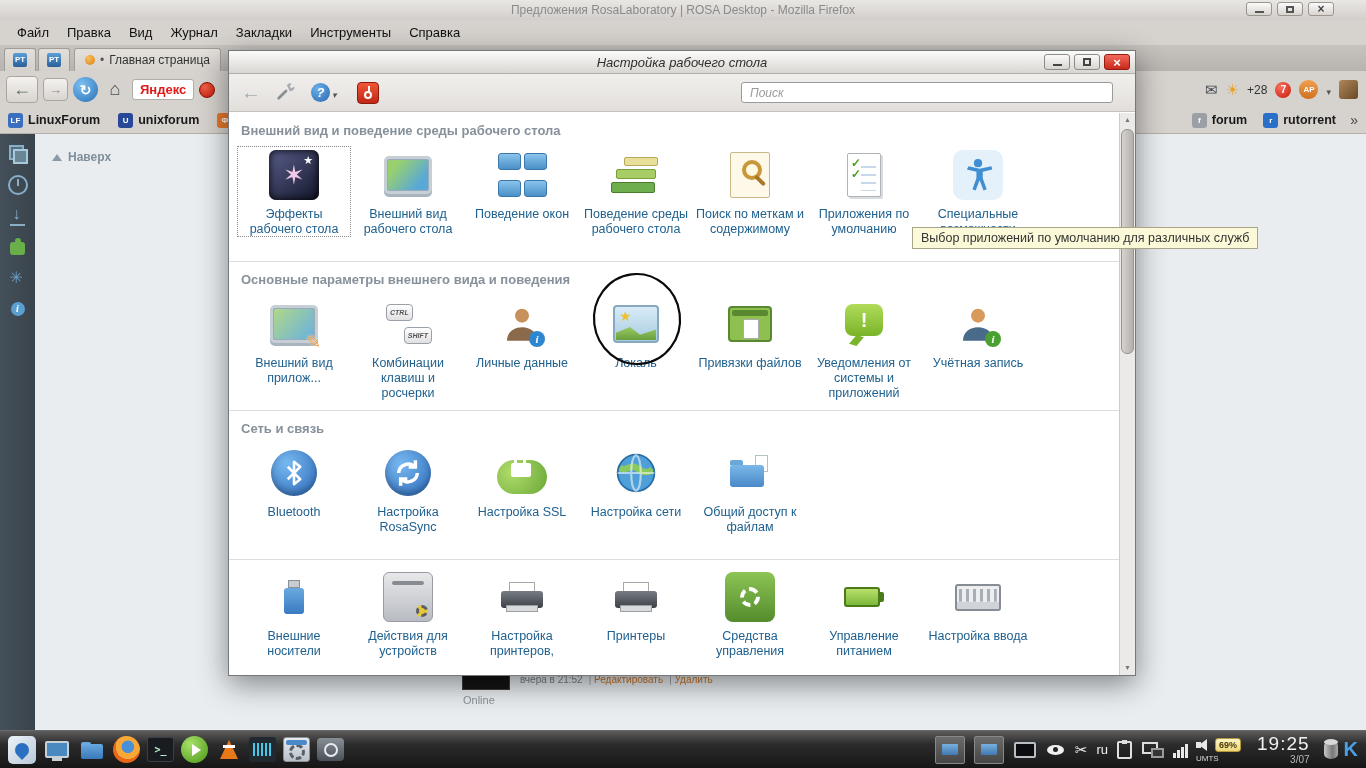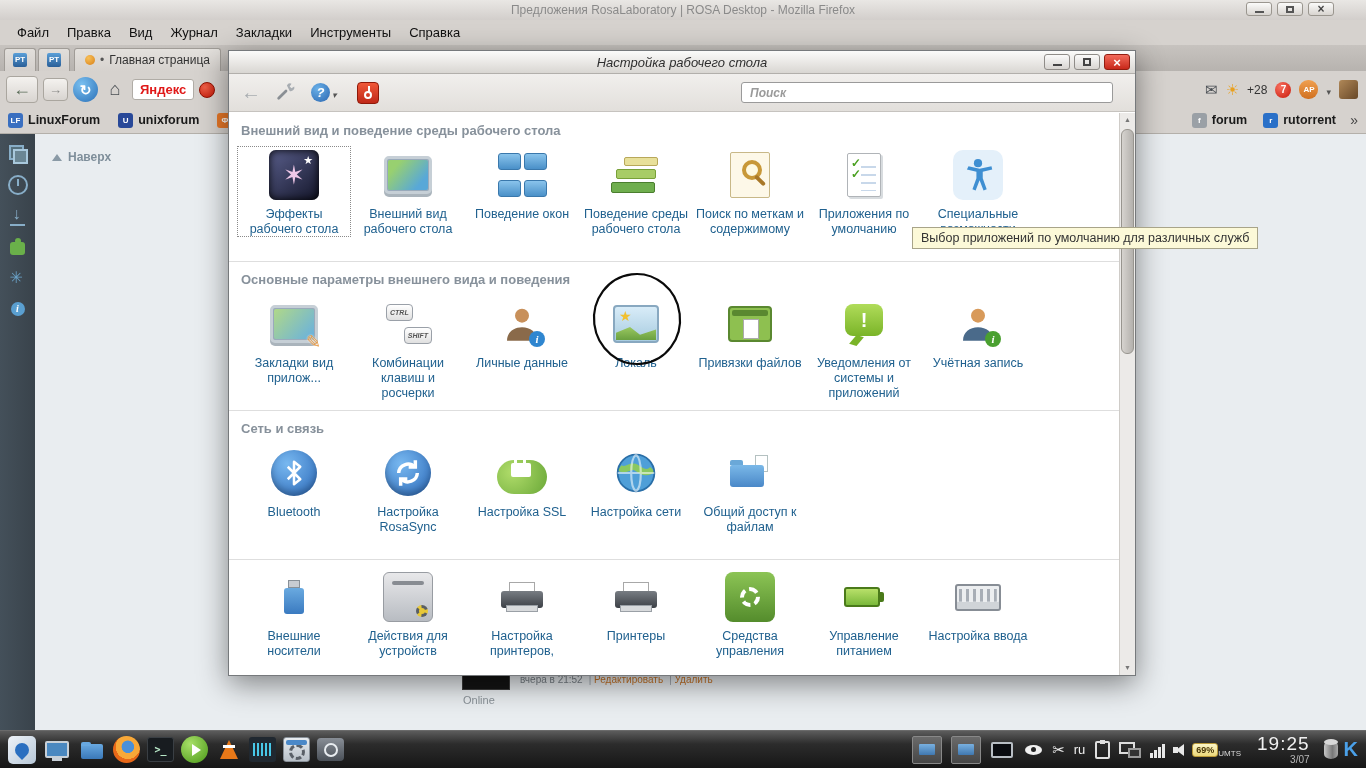--- a/index.html
+++ b/index.html
@@ -82,21 +82,21 @@
   .db-close::before{content:"×";color:#fff;font-weight:bold;font-size:13px;line-height:1;}
   .d-toolbar{height:38px;background:linear-gradient(#f1efed,#e2dfdb);border-bottom:1px solid #c6c3bf;display:flex;align-items:center;padding:0 12px;gap:14px;position:relative;}
   .t-back::before{content:"←";font-size:20px;font-weight:bold;color:#a8acb0;}
   .t-help{display:flex;align-items:center;gap:2px;}
   .t-help .q{width:19px;height:19px;border-radius:50%;background:radial-gradient(circle at 35% 30%,#6ab0e8,#2a66b0);color:#fff;font-weight:bold;font-size:13px;line-height:19px;text-align:center;display:block;}
   .t-help .q::before{content:"?";}
   .t-help .dd::before{content:"▾";font-size:9px;color:#555;}
   .t-quit{width:22px;height:22px;border-radius:4px;background:linear-gradient(#f05838,#c02818);border:1px solid #8f1808;position:relative;margin-left:6px;}
   .pw-ring{position:absolute;left:6px;top:8px;width:8px;height:8px;border:2px solid #fff;border-radius:50%;}
   .pw-bar{position:absolute;left:10px;top:3px;width:2px;height:7px;background:#fff;}
-  .d-search{position:absolute;right:22px;top:8px;width:372px;height:21px;border:1px solid #9a9a9a;border-radius:3px;background:#fff;font-size:12px;padding:0 8px;color:#333;font-weight:bold;}
+  .d-search{position:absolute;right:22px;top:8px;width:372px;height:21px;border:1px solid #9a9a9a;border-radius:3px;background:#fff;font-size:12px;padding:0 8px;color:#333;}
   .d-search::placeholder{color:#9a9a9a;font-style:italic;}
   .d-content{position:absolute;top:62px;left:0;right:16px;bottom:0;overflow:hidden;background:#fff;}
   .d-scroll{position:absolute;top:62px;right:0;width:16px;bottom:0;background:#eceae8;border-left:1px solid #cfccc8;}
   .sb-up,.sb-down{position:absolute;left:0;width:15px;height:14px;text-align:center;font-size:7px;color:#777;line-height:14px;}
   .sb-up{top:0;} .sb-up::before{content:"▲";}
   .sb-down{bottom:0;} .sb-down::before{content:"▼";}
   .sb-thumb{position:absolute;top:16px;left:1px;width:13px;height:225px;background:linear-gradient(90deg,#d6d3cf,#b4b1ad);border:1px solid #98958f;border-radius:6px;}
   .sec{padding:8px 6px 0 8px;min-height:148px;}
   .sec-h{font-size:13px;font-weight:bold;color:#87919b;margin:2px 0 8px 4px;}
   .row{display:flex;align-items:flex-start;}
@@ -216,21 +216,21 @@
   .t-usb-device::after{content:"";position:absolute;top:0;width:5px;height:4px;background:#e0e0e0;}
   .t-network-manager{width:22px;height:20px;}
   .t-network-manager::before{content:"";position:absolute;left:0;top:2px;width:12px;height:8px;border:2px solid #ddd;}
   .t-network-manager::after{content:"";position:absolute;right:0;bottom:2px;width:9px;height:6px;border:2px solid #999;background:#333;}
   .t-modem-signal{display:flex;align-items:flex-end;gap:1px;height:16px;}
   .t-modem-signal i{display:block;width:3px;background:#e8e8e8;}
   .t-modem-signal i:nth-child(1){height:5px;}
   .t-modem-signal i:nth-child(2){height:8px;}
   .t-modem-signal i:nth-child(3){height:11px;}
   .t-modem-signal i:nth-child(4){height:14px;}
-  .tb-audiog{display:flex;flex-direction:row;align-items:flex-end;margin:0 2px;}
+  .tb-audiog{display:flex;flex-direction:column;align-items:flex-start;margin:0 2px;}
   .ag-top{display:flex;align-items:center;}
   .t-spk{position:relative;width:17px;height:16px;display:inline-block;}
   .t-spk::before{content:"";position:absolute;left:0;top:5px;width:5px;height:6px;background:#e8e8e8;}
   .t-spk::after{content:"";position:absolute;left:3px;top:2px;border-top:6px solid transparent;border-bottom:6px solid transparent;border-right:8px solid #e8e8e8;}
   .t-badge{background:linear-gradient(#fbf6c8,#ecd87a);border:1px solid #b89838;border-radius:3px;color:#4a3808;font-size:9px;font-weight:bold;line-height:12px;padding:0 3px;margin-left:2px;}
   .t-umts{font-size:8px;color:#d8d8d8;margin-top:1px;}
   .tb-clock{display:flex;flex-direction:column;align-items:center;line-height:1;margin:0 8px;cursor:pointer;}
   .tb-time{font-size:19px;color:#f0f0f0;letter-spacing:1px;}
   .tb-date{font-size:10px;color:#b8b8b8;margin-top:2px;align-self:flex-end;}
   .t-cyl{width:14px;height:18px;background:linear-gradient(90deg,#c8c8c8,#787878 60%,#a8a8a8);border-radius:7px/5px;}
@@ -461,21 +461,21 @@
           <div class="row">
             <div class="item">
               <div class="icw">
                 <div class="gi">
                   <div class="mon-frame">
                     <div class="mon-scr scr-art2"></div>
                   </div>
                   <span class="pencil">✎</span>
                 </div>
               </div>
-              <div class="lbl">Закладки вид прилож...</div>
+              <div class="lbl">Внешний вид прилож...</div>
             </div>
             <div class="item">
               <div class="icw">
                 <div class="gi keysi">
                   <i class="k1">CTRL</i>
                   <i class="k2">SHIFT</i>
                 </div>
               </div>
               <div class="lbl">Комбинации клавиш и росчерки</div>
             </div>

